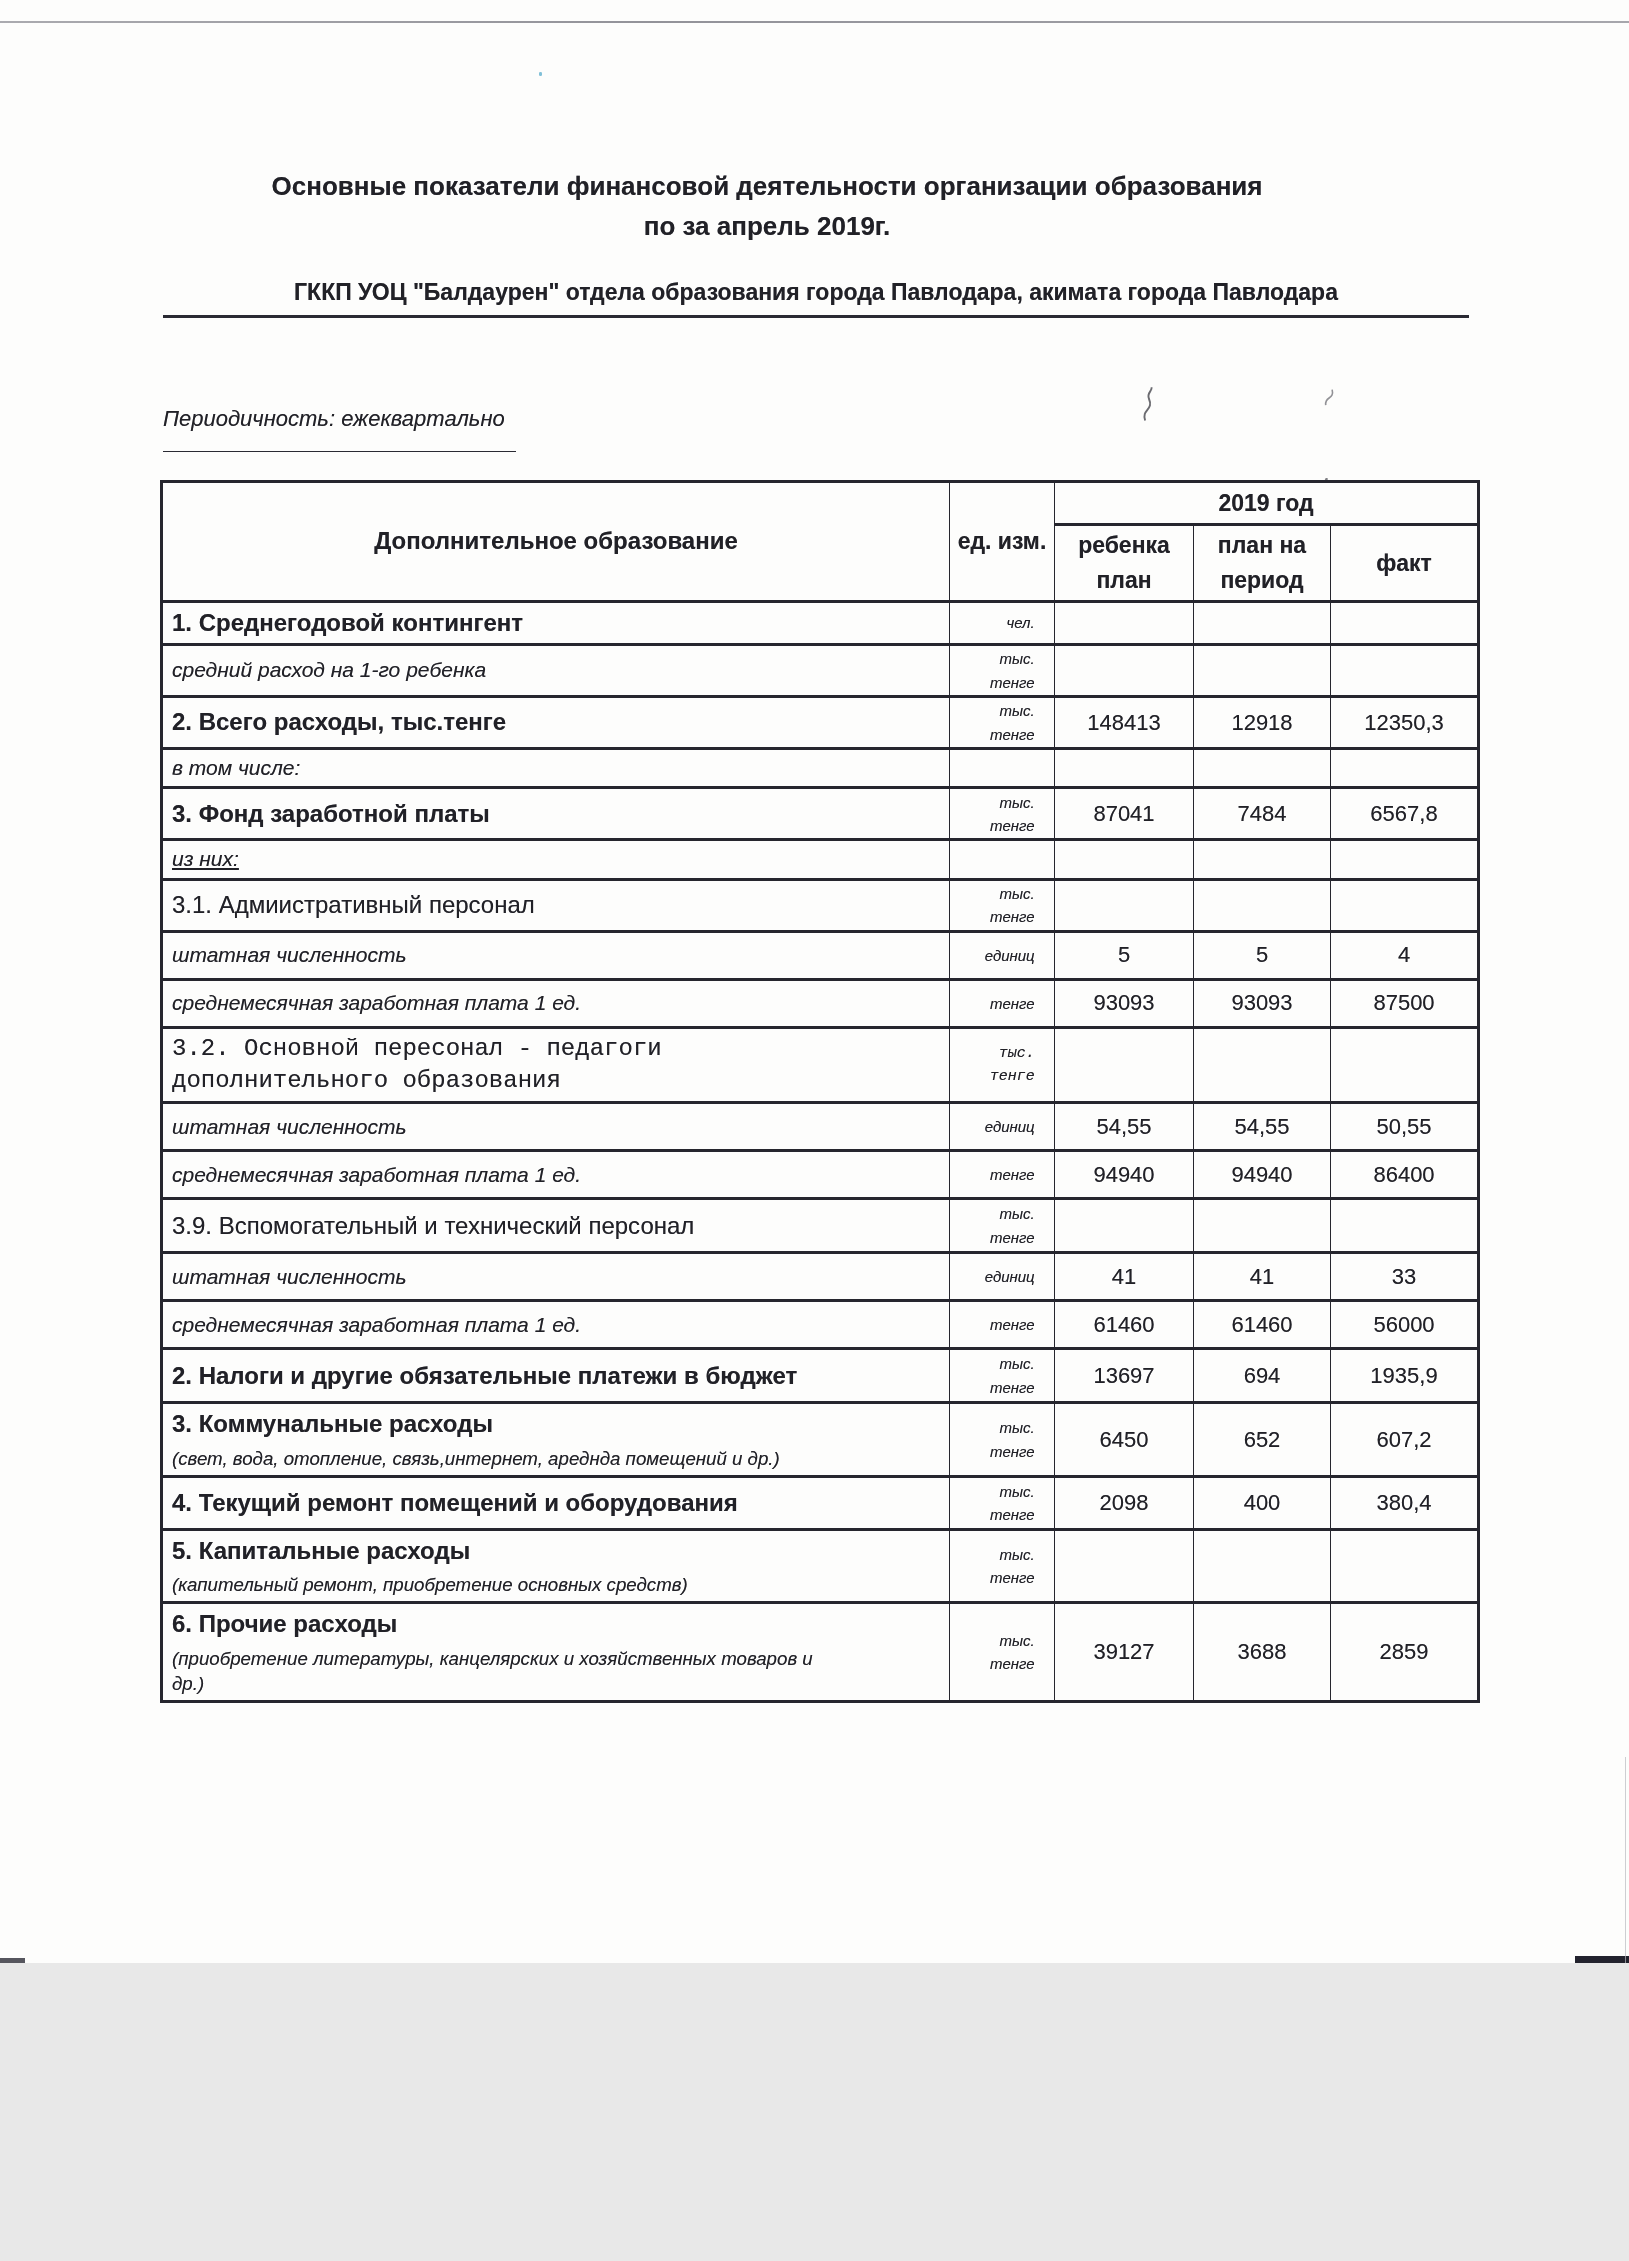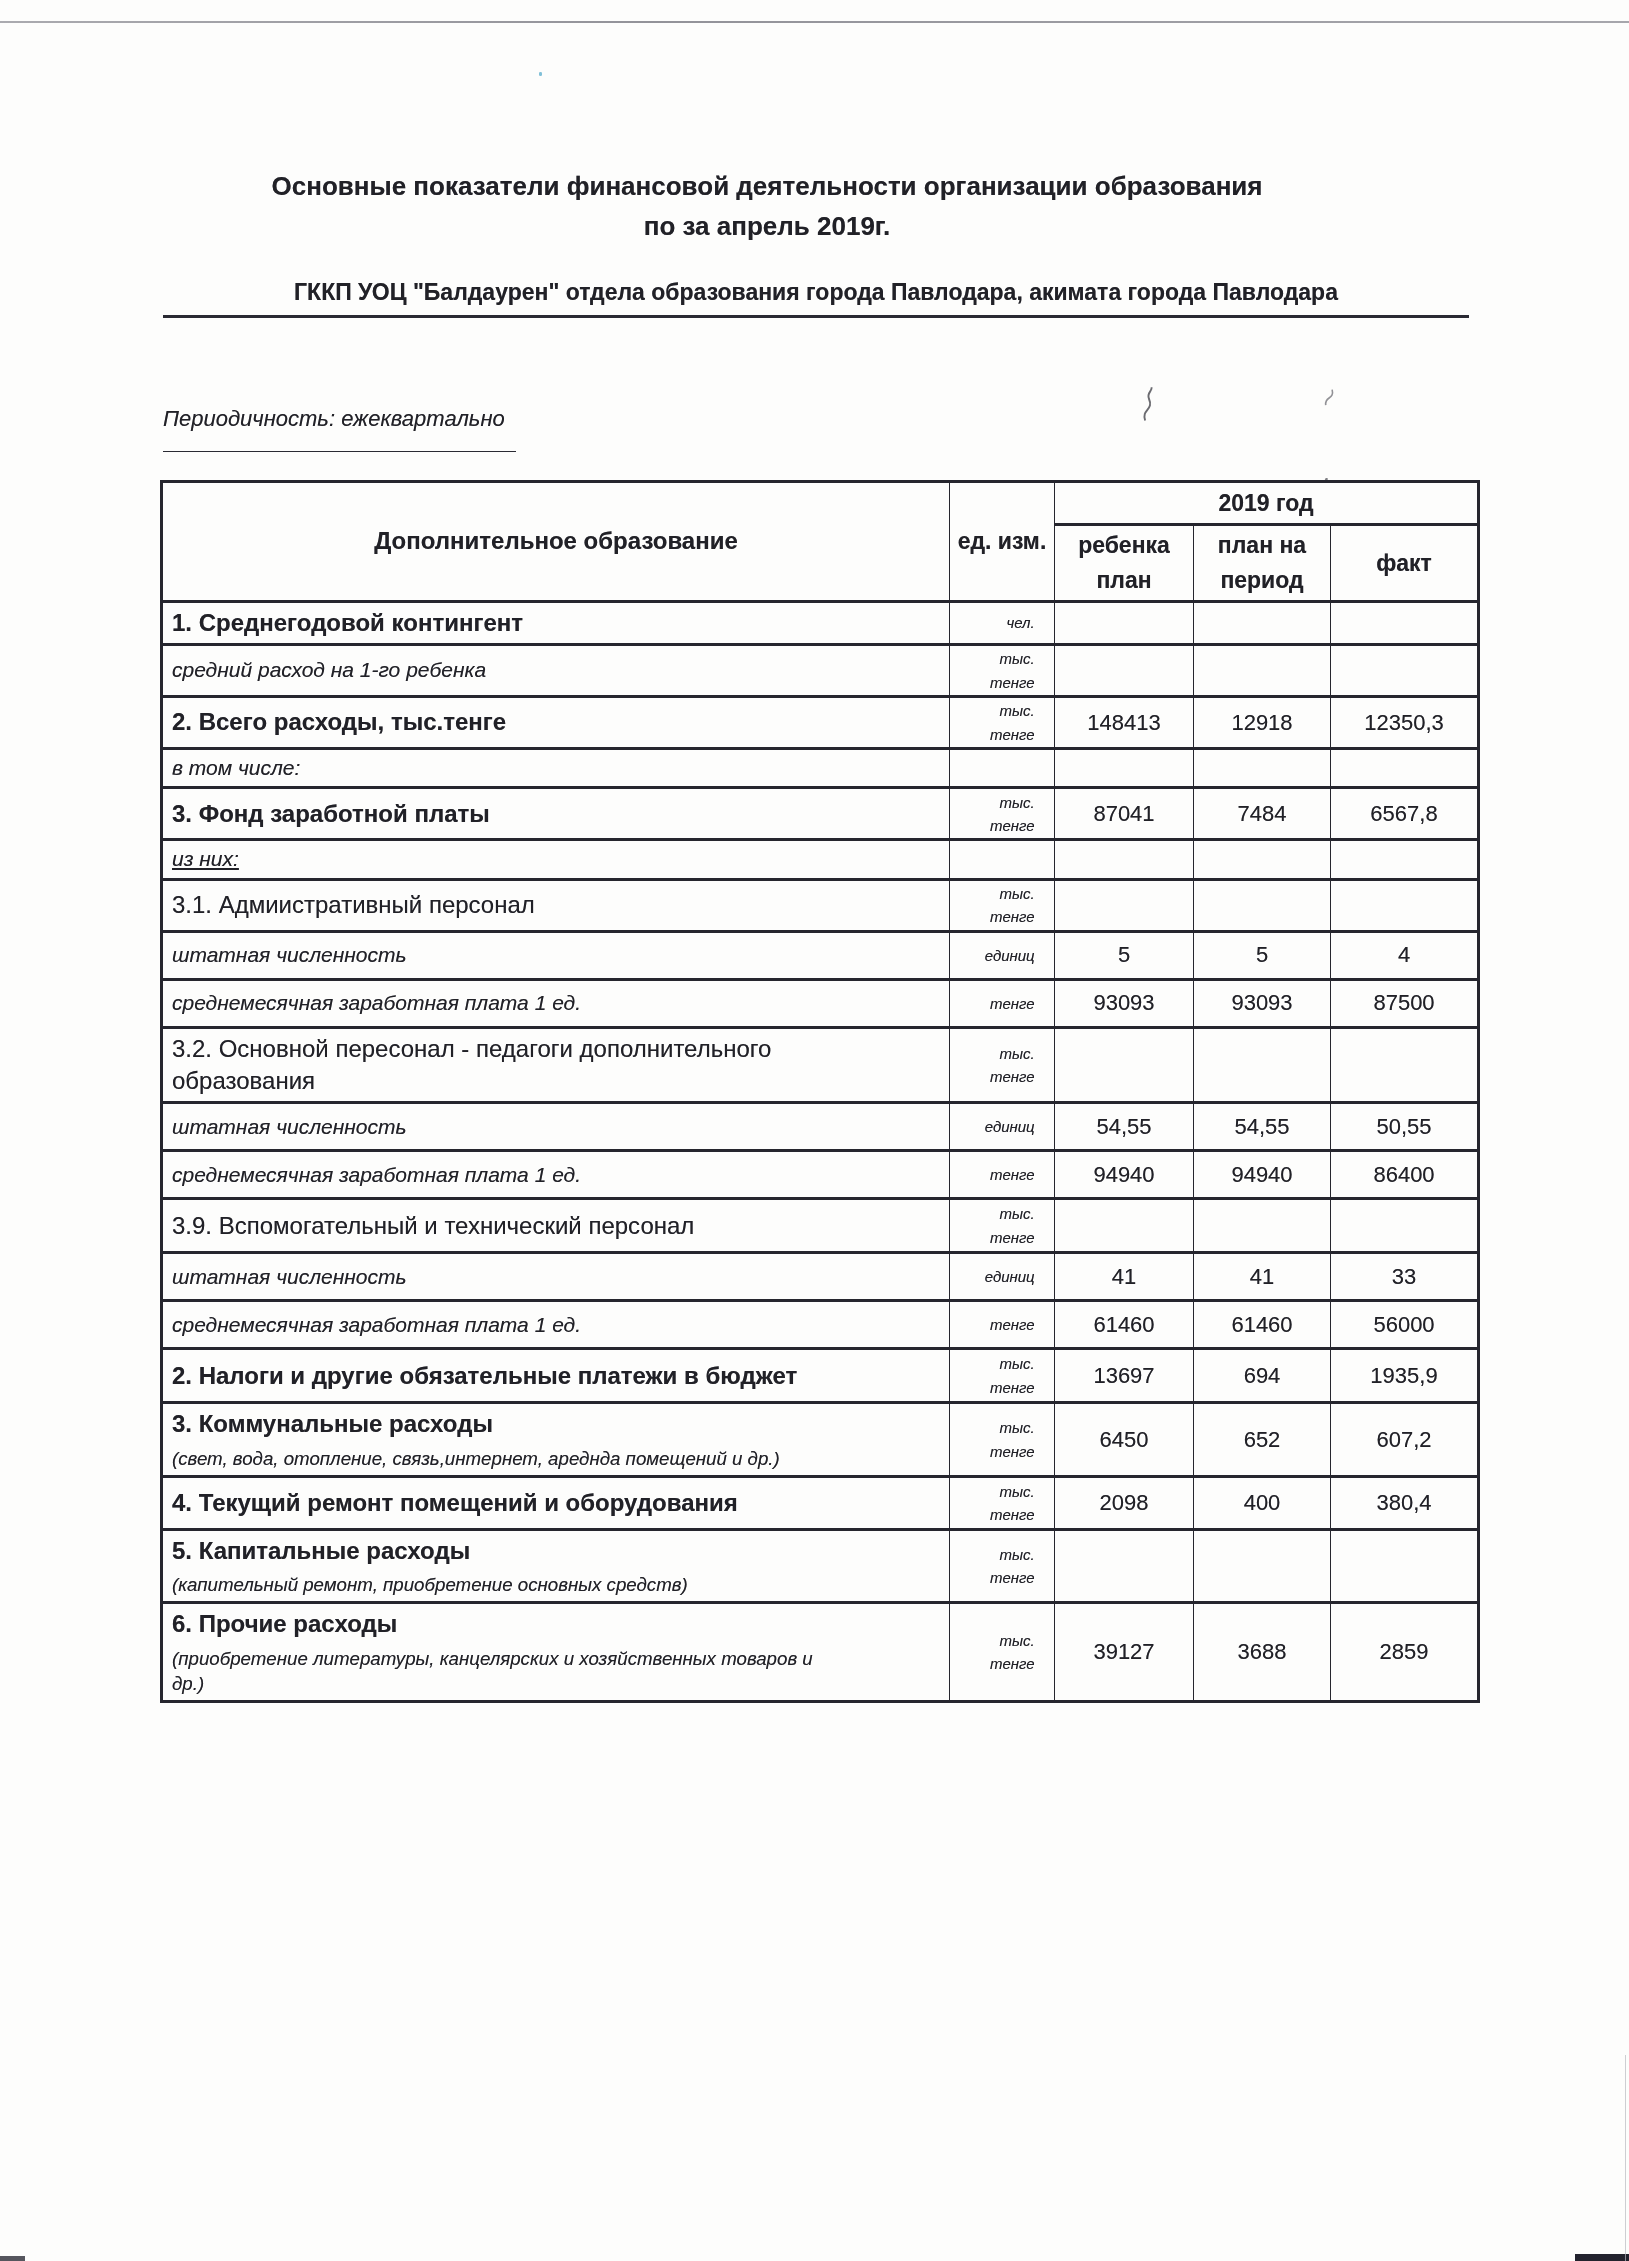--- a/index.html
+++ b/index.html
@@ -1,18 +1,18 @@
 <!DOCTYPE html>
 <html style="font-size:10.3px"><head>
 <meta charset="utf-8">
 <style>
   html,body { margin:0; padding:0; background:#e8e8e8; }
   .page {
     position:relative;
-    width:1630px; height:2261px;
+    width:1630px; height:1963px;
     margin:0 auto;
     background:#fdfdfc;
     overflow:hidden;
     font-family:"Liberation Sans","DejaVu Sans",sans-serif;
     color:#212127;
   }
   .scan-text { text-shadow:0 0 0.6px rgba(20,20,30,.45); }
 
   
   .top-scan-line { position:absolute; top:21px; left:0; width:100%; height:1.9px;
@@ -182,21 +182,21 @@
           <td class="num">5</td>
           <td class="num">4</td>
         </tr>
         <tr style="height: 48px;">
           <td class="label lb-italic">среднемесячная заработная плата 1 ед.</td>
           <td class="unit">тенге</td>
           <td class="num">93093</td>
           <td class="num">93093</td>
           <td class="num">87500</td>
         </tr>
-        <tr style="height: 72px;">
+        <tr style="height: 72px; font-family: Liberation Mono, monospace;">
           <td class="label lb-plain">3.2. Основной пересонал - педагоги дополнительного образования</td>
           <td class="unit">тыс. тенге</td>
           <td class="num"></td>
           <td class="num"></td>
           <td class="num"></td>
         </tr>
         <tr style="height: 48px;">
           <td class="label lb-italic">штатная численность</td>
           <td class="unit">единиц</td>
           <td class="num">54,55</td>

